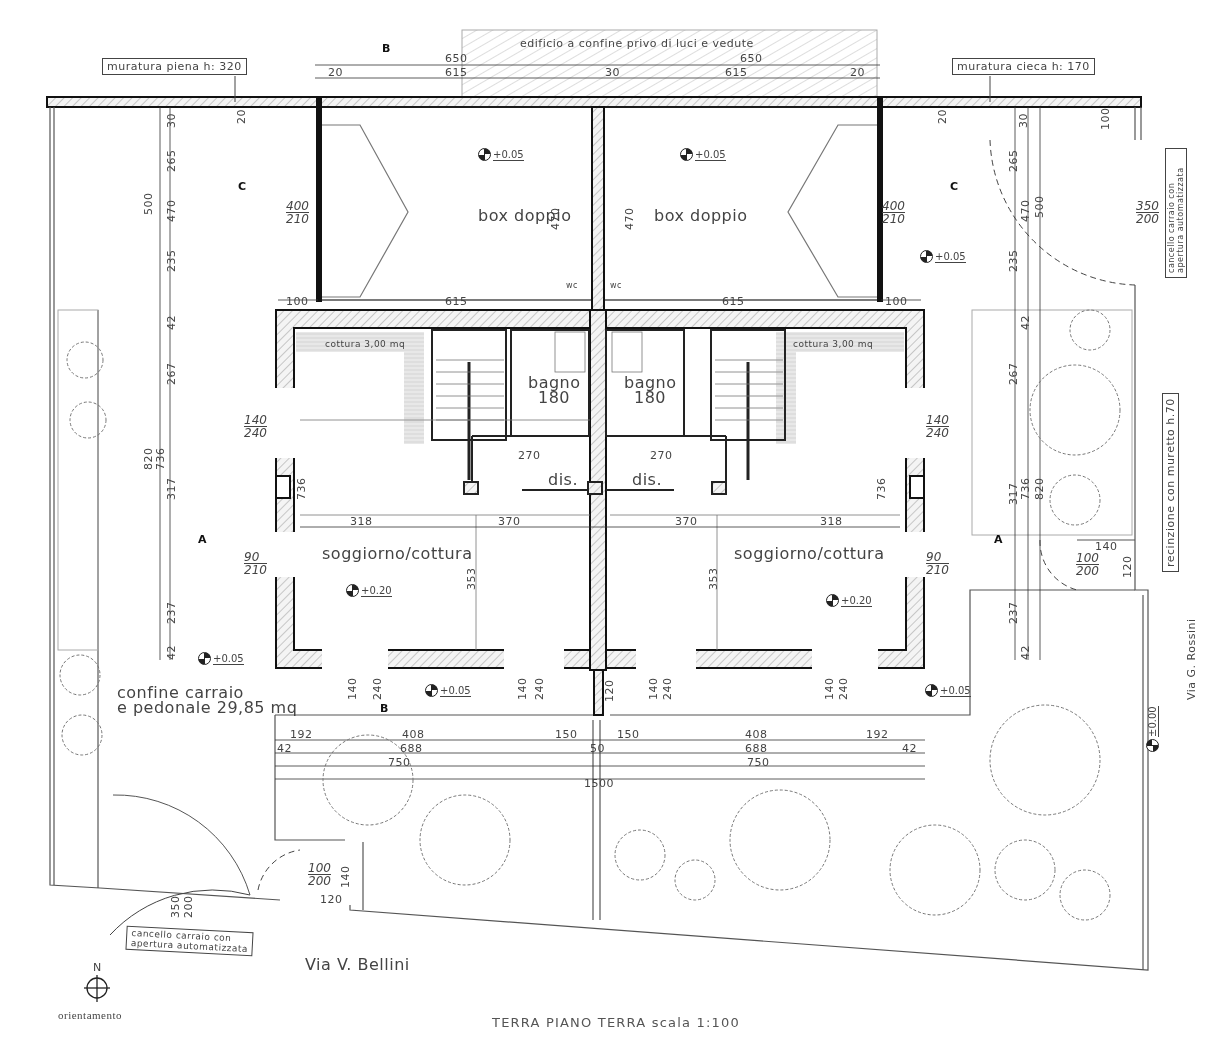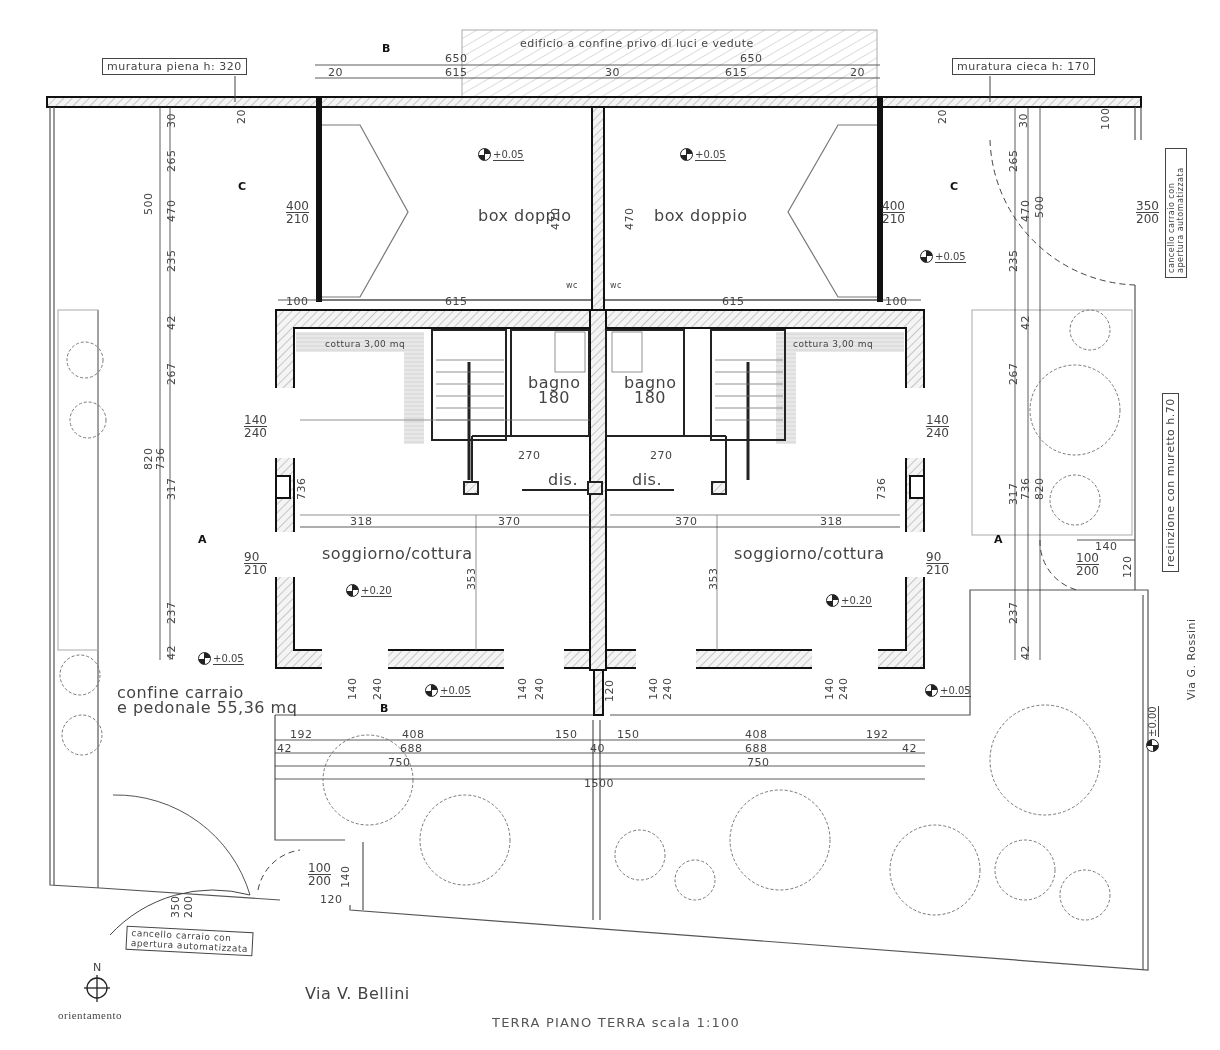--- a/index.html
+++ b/index.html
@@ -4,21 +4,21 @@
 <style>
   html,body{margin:0;padding:0;background:#fff;}
   body{width:1220px;height:1050px;position:relative;overflow:hidden;font-family:"DejaVu Sans",sans-serif;color:#333;}
   #plan{position:absolute;left:0;top:0;width:1220px;height:1050px;}
   .t{position:absolute;font-size:11px;color:#444;white-space:nowrap;line-height:1;letter-spacing:0.5px;}
   .tl{font-size:16px;}
   .box{position:absolute;border:1px solid #444;background:#fff;font-size:11px;padding:1px 4px;white-space:nowrap;color:#444;letter-spacing:0.5px;}
   .vert{transform-origin:left top;transform:rotate(-90deg);}
   .title{position:absolute;left:492px;top:1015px;font-size:13px;letter-spacing:1.2px;color:#555;}
   .frac{position:absolute;font-size:12px;color:#444;line-height:12px;text-align:left;}
-  .frac span{display:block;}
+  .frac span{display:block;font-style:italic;}
   .frac span:first-child{border-bottom:1px solid #444;}
   .lvl{position:absolute;font-size:10px;color:#444;}
   .lvl i{display:inline-block;width:11px;height:11px;border-radius:50%;background:conic-gradient(#222 0 25%,#fff 0 50%,#222 0 75%,#fff 0);border:1px solid #222;vertical-align:middle;margin-right:2px;}
   .lvl span{border-bottom:1px solid #444;}
   .sect{position:absolute;font-size:11px;font-weight:bold;color:#111;}
 </style>
 </head>
 <body>
 
 <svg id="plan" viewBox="0 0 1220 1050" xmlns="http://www.w3.org/2000/svg">
@@ -318,37 +318,37 @@
 <div class="lvl vert" style="left:1146px;top:752px;"><i></i><span>±0.00</span></div>
 
 <div class="t" style="left:290px;top:729px;">192</div>
 <div class="t" style="left:402px;top:729px;">408</div>
 <div class="t" style="left:555px;top:729px;">150</div>
 <div class="t" style="left:617px;top:729px;">150</div>
 <div class="t" style="left:745px;top:729px;">408</div>
 <div class="t" style="left:866px;top:729px;">192</div>
 <div class="t" style="left:277px;top:743px;">42</div>
 <div class="t" style="left:400px;top:743px;">688</div>
-<div class="t" style="left:590px;top:743px;">40</div>
+<div class="t" style="left:590px;top:743px;">50</div>
 <div class="t" style="left:745px;top:743px;">688</div>
 <div class="t" style="left:902px;top:743px;">42</div>
 <div class="t" style="left:388px;top:757px;">750</div>
 <div class="t" style="left:747px;top:757px;">750</div>
 <div class="t" style="left:584px;top:770px;margin-top:8px;">1500</div>
 
 <div class="t tl" style="left:117px;top:685px;">confine carraio</div>
-<div class="t tl" style="left:117px;top:700px;">e pedonale 55,36 mq</div>
+<div class="t tl" style="left:117px;top:700px;">e pedonale 29,85 mq</div>
 
 <div class="frac" style="left:308px;top:862px;">
     <span>100</span>
     <span>200</span>
   </div>
 <div class="t" style="left:320px;top:894px;">120</div>
 <div class="t vert" style="left:340px;top:888px;">140</div>
 <div class="t vert" style="left:170px;top:918px;">350</div>
 <div class="t vert" style="left:183px;top:918px;">200</div>
 <div class="box" style="left:126px;top:929px;font-size:9px;line-height:10px;transform:rotate(3deg);"><span>cancello carraio con</span><br><span>apertura automatizzata</span></div>
 
-<div class="t tl" style="left:305px;top:986px;">Via V. Bellini</div>
+<div class="t tl" style="left:305px;top:957px;">Via V. Bellini</div>
 <div class="t" style="left:93px;top:962px;">N</div>
 <div class="t" style="left:58px;top:1010px;font-family:Liberation Serif, serif;">orientamento</div>
 
 <div class="title">TERRA PIANO TERRA scala 1:100</div>
 
 </body></html>

